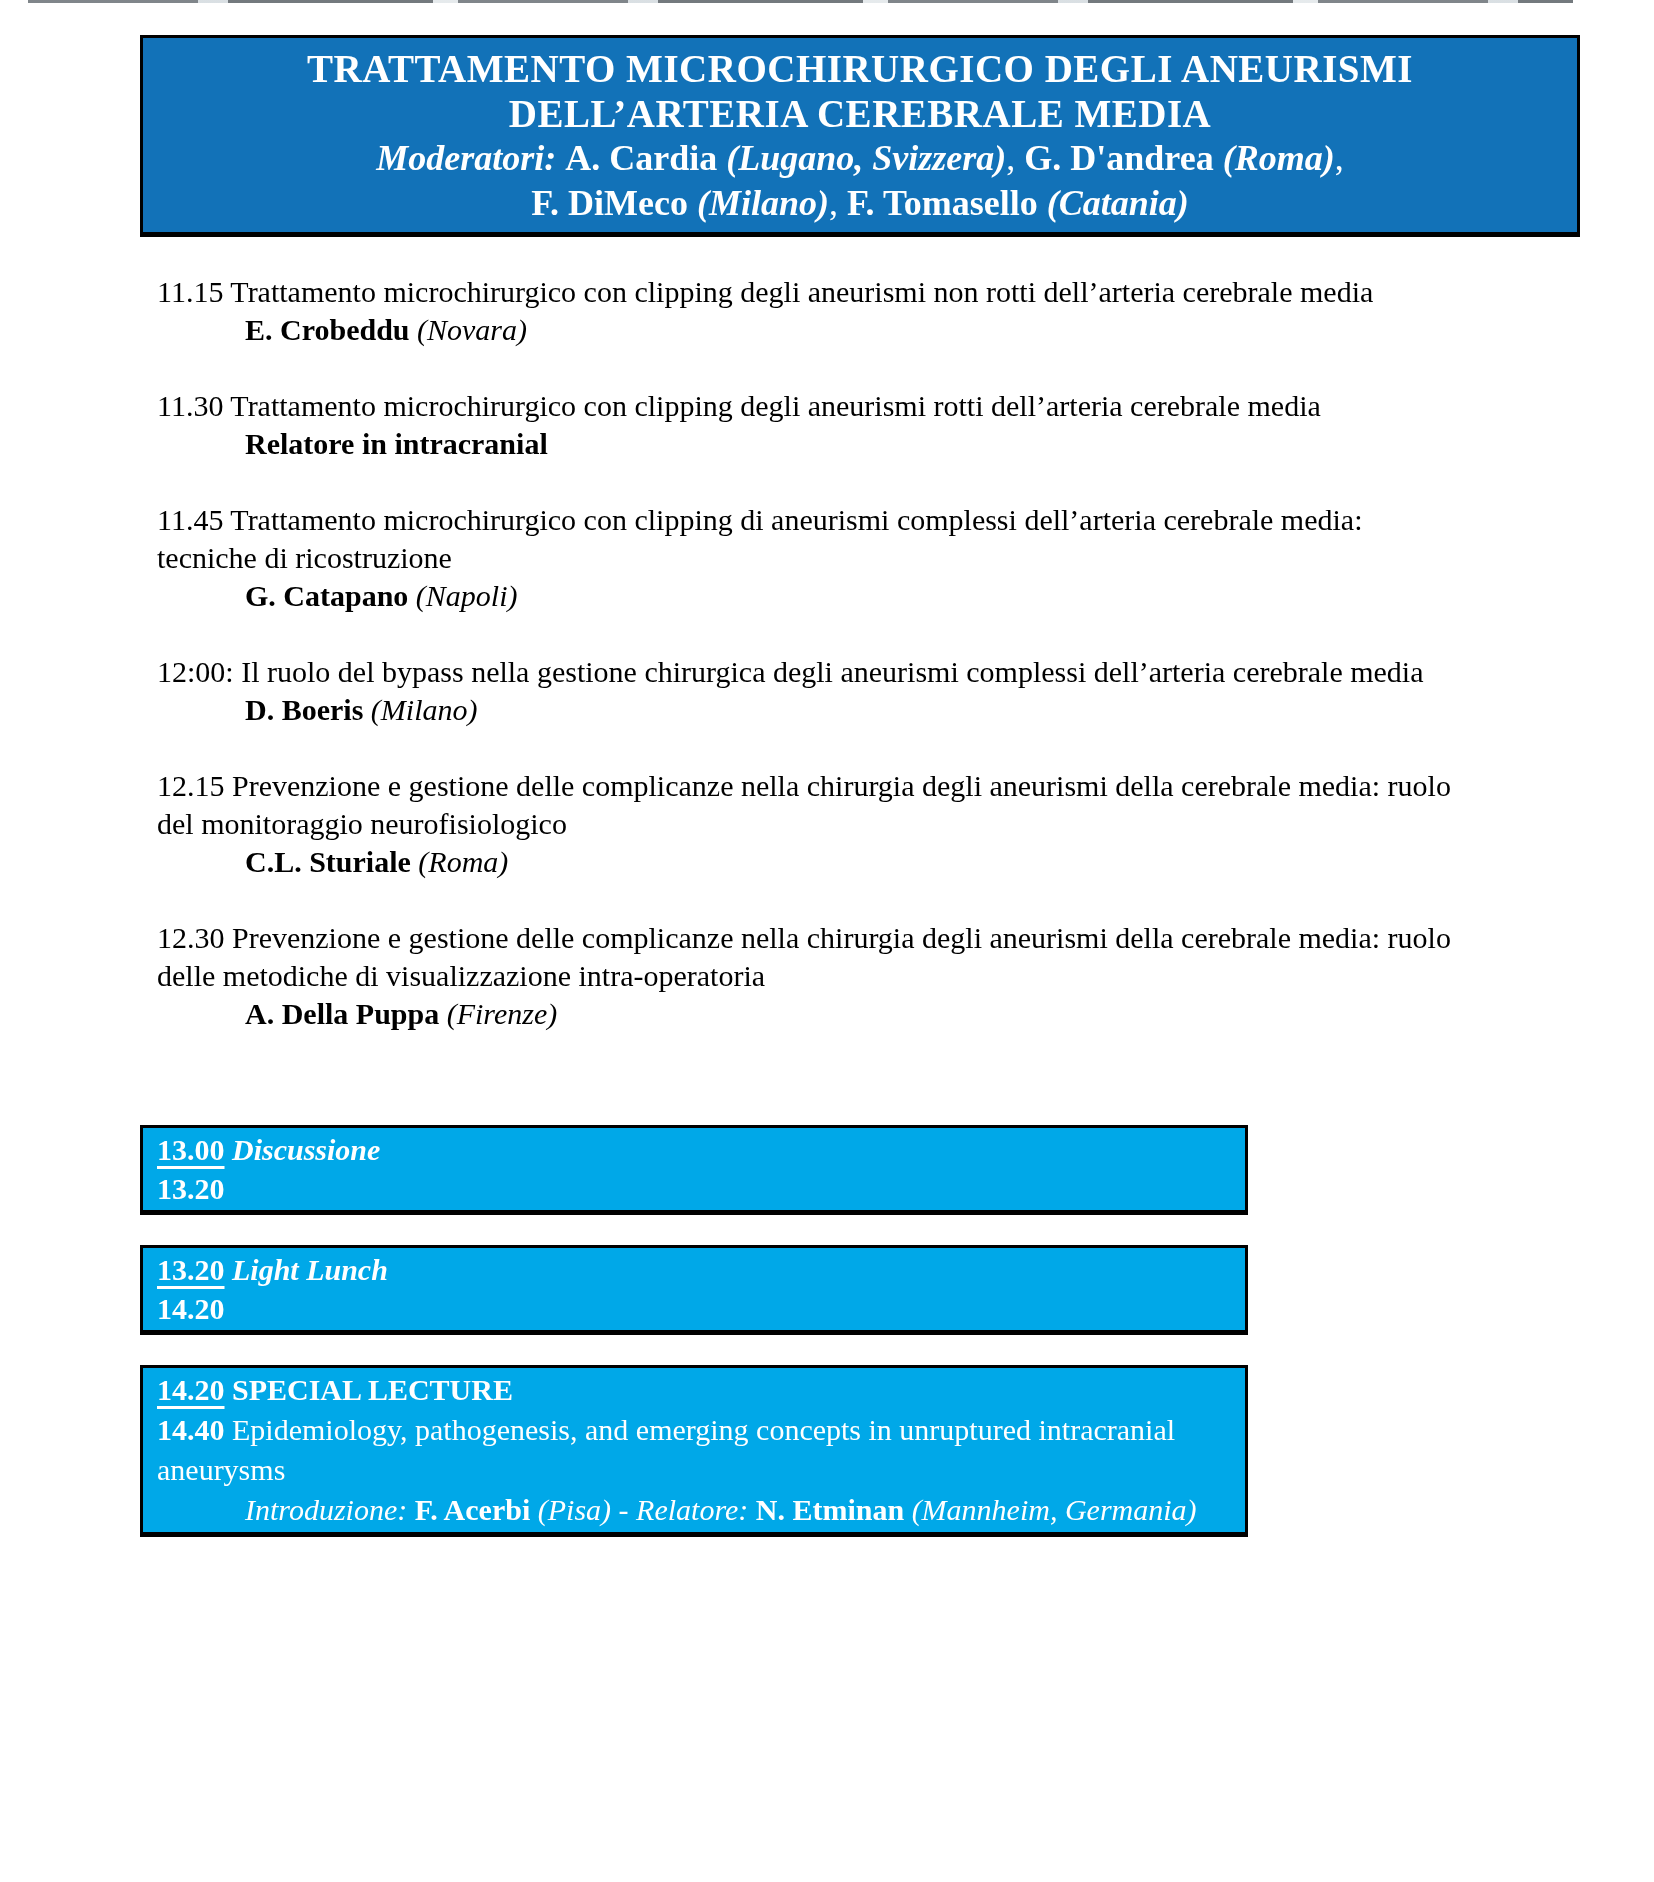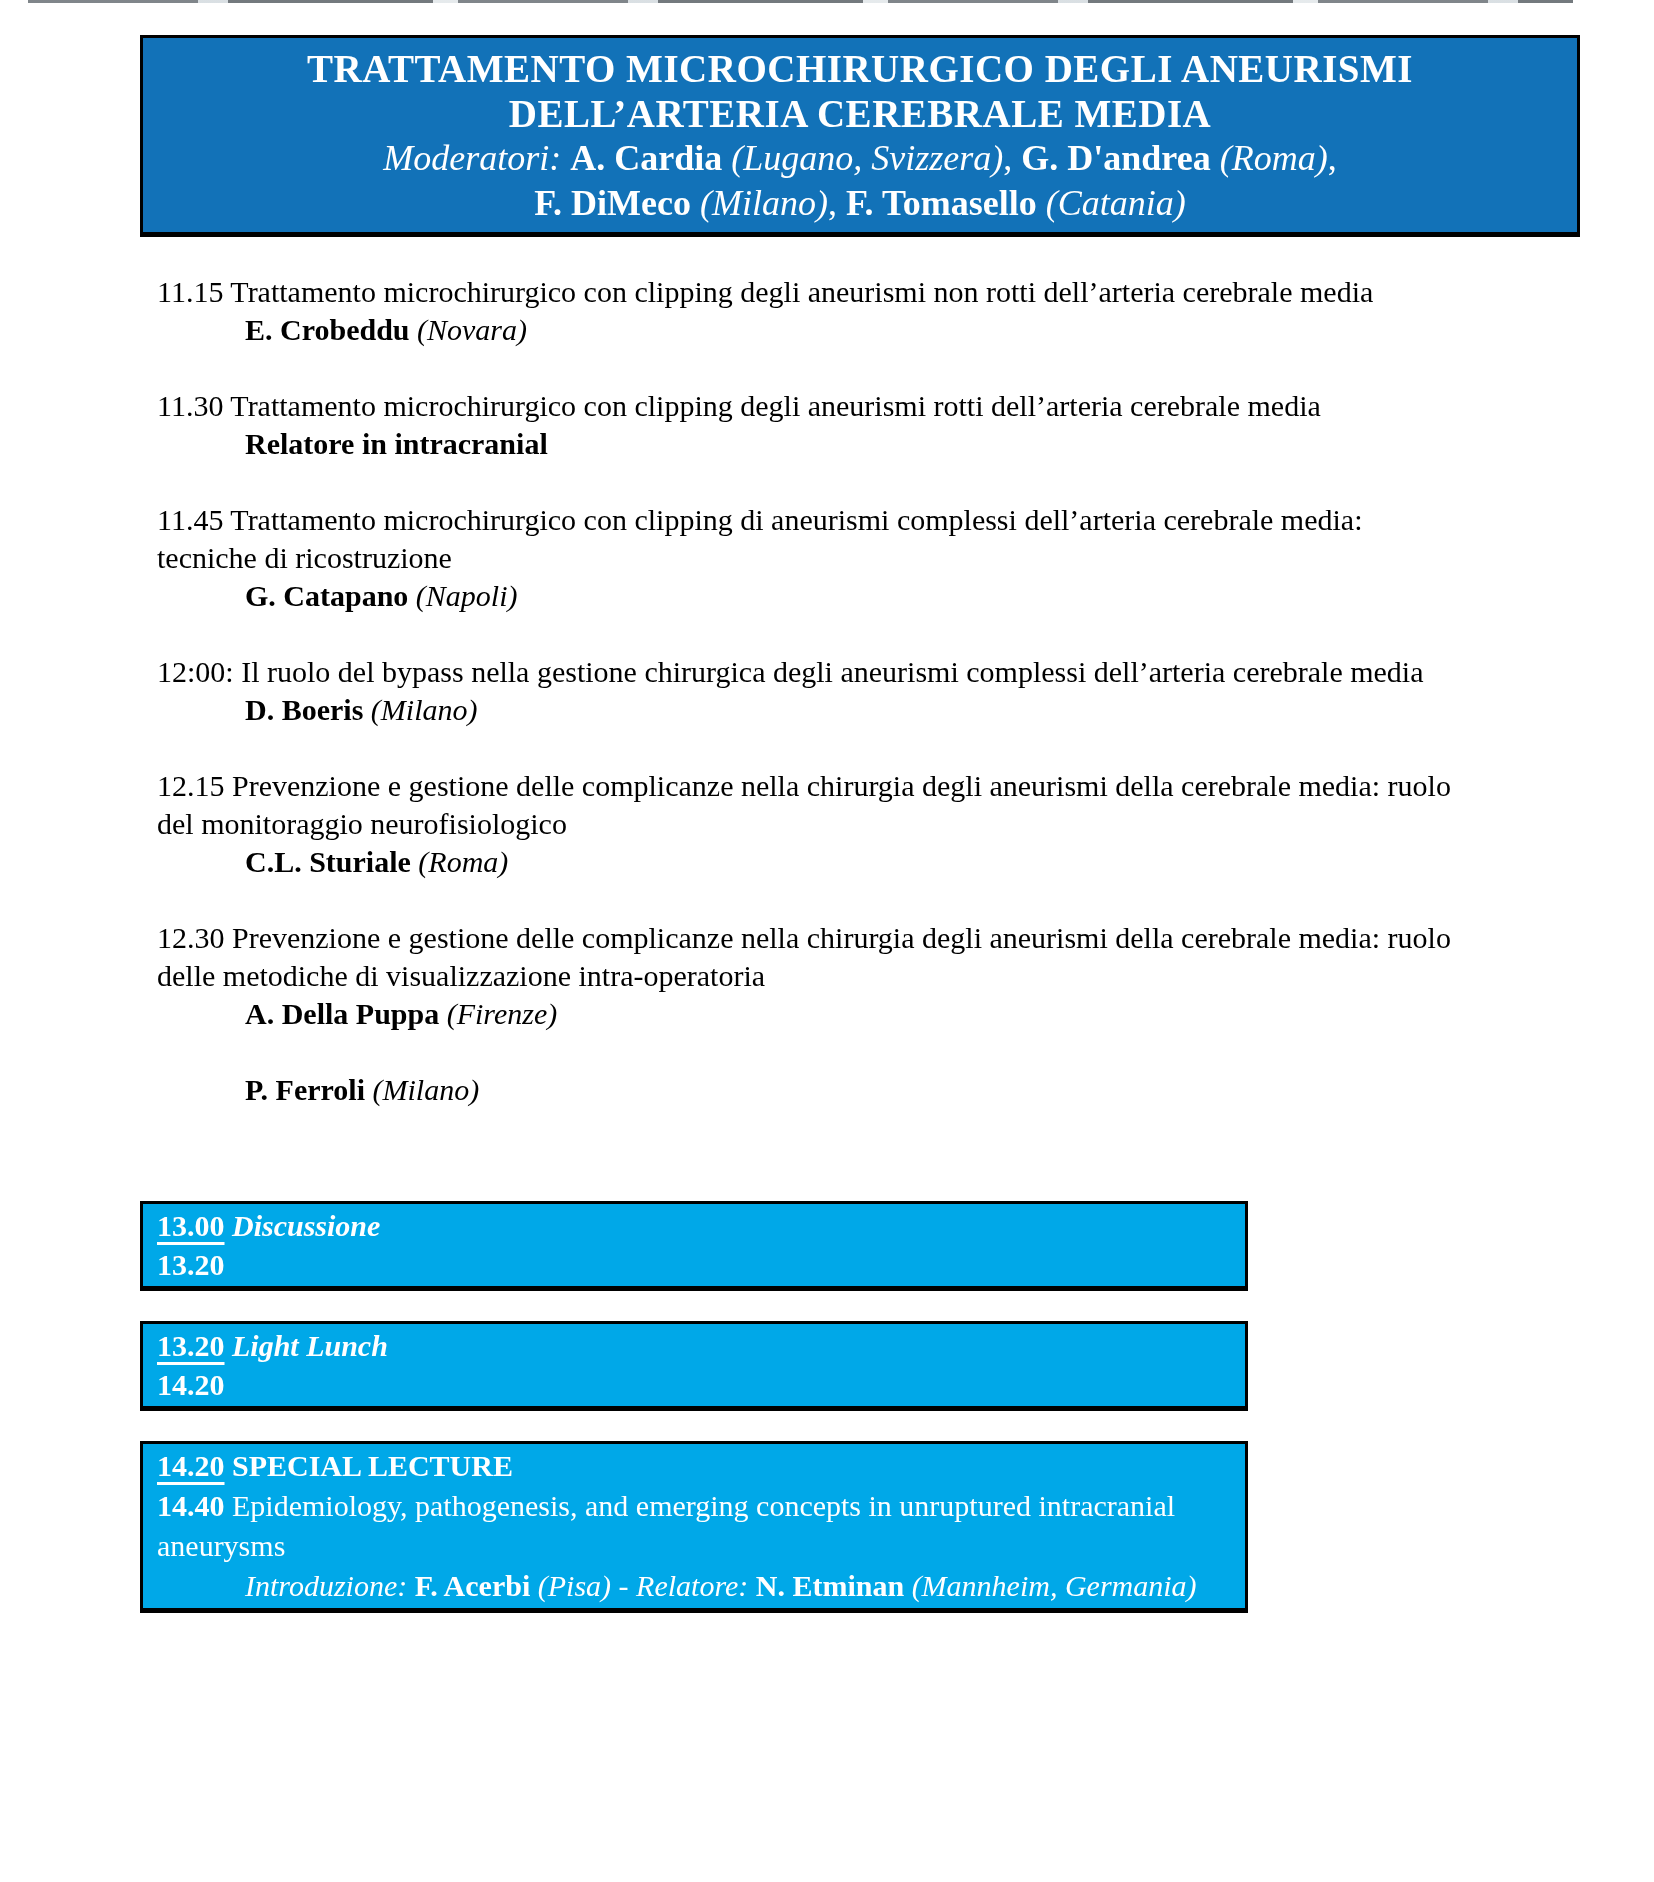--- a/index.html
+++ b/index.html
@@ -39,21 +39,21 @@
   .header-title{
     font-weight:bold;
     font-size:39px;
     line-height:45px;
     letter-spacing:.5px;
   }
   .header-mods{
     font-size:36px;
     line-height:45px;
   }
-  .header-mods i{font-weight:normal;}
+  .header-mods i{font-weight:bold;}
   .header-mods b{font-style:normal;}
   
   .program{
     margin:36px 0 0 157px;
     width:1300px;
     font-size:30px;
     line-height:38px;
   }
   .session{margin-bottom:38px;}
   .s-title{font-weight:normal;}
@@ -133,21 +133,20 @@
       <p class="s-title"><span>12.15</span> <span>Prevenzione e gestione delle complicanze nella chirurgia degli aneurismi della cerebrale media: ruolo del monitoraggio neurofisiologico</span></p>
       <p class="s-speaker"><b>C.L. Sturiale</b> <i>(Roma)</i></p>
     </div>
 
     <div class="session">
       <p class="s-title"><span>12.30</span> <span>Prevenzione e gestione delle complicanze nella chirurgia degli aneurismi della cerebrale media: ruolo delle metodiche di visualizzazione intra-operatoria</span></p>
       <p class="s-speaker"><b>A. Della Puppa</b> <i>(Firenze)</i></p>
     </div>
 
     <div class="session">
-      <p class="s-speaker"><b>P. Ferroli</b> <i>(Milano)</i></p>
     </div>
 
   </main>
 
   <section class="banners">
 
     <div class="banner">
       <p><span class="time u">13.00</span> <span class="banner-label">Discussione</span></p>
       <p><span class="time">13.20</span></p>
     </div>

